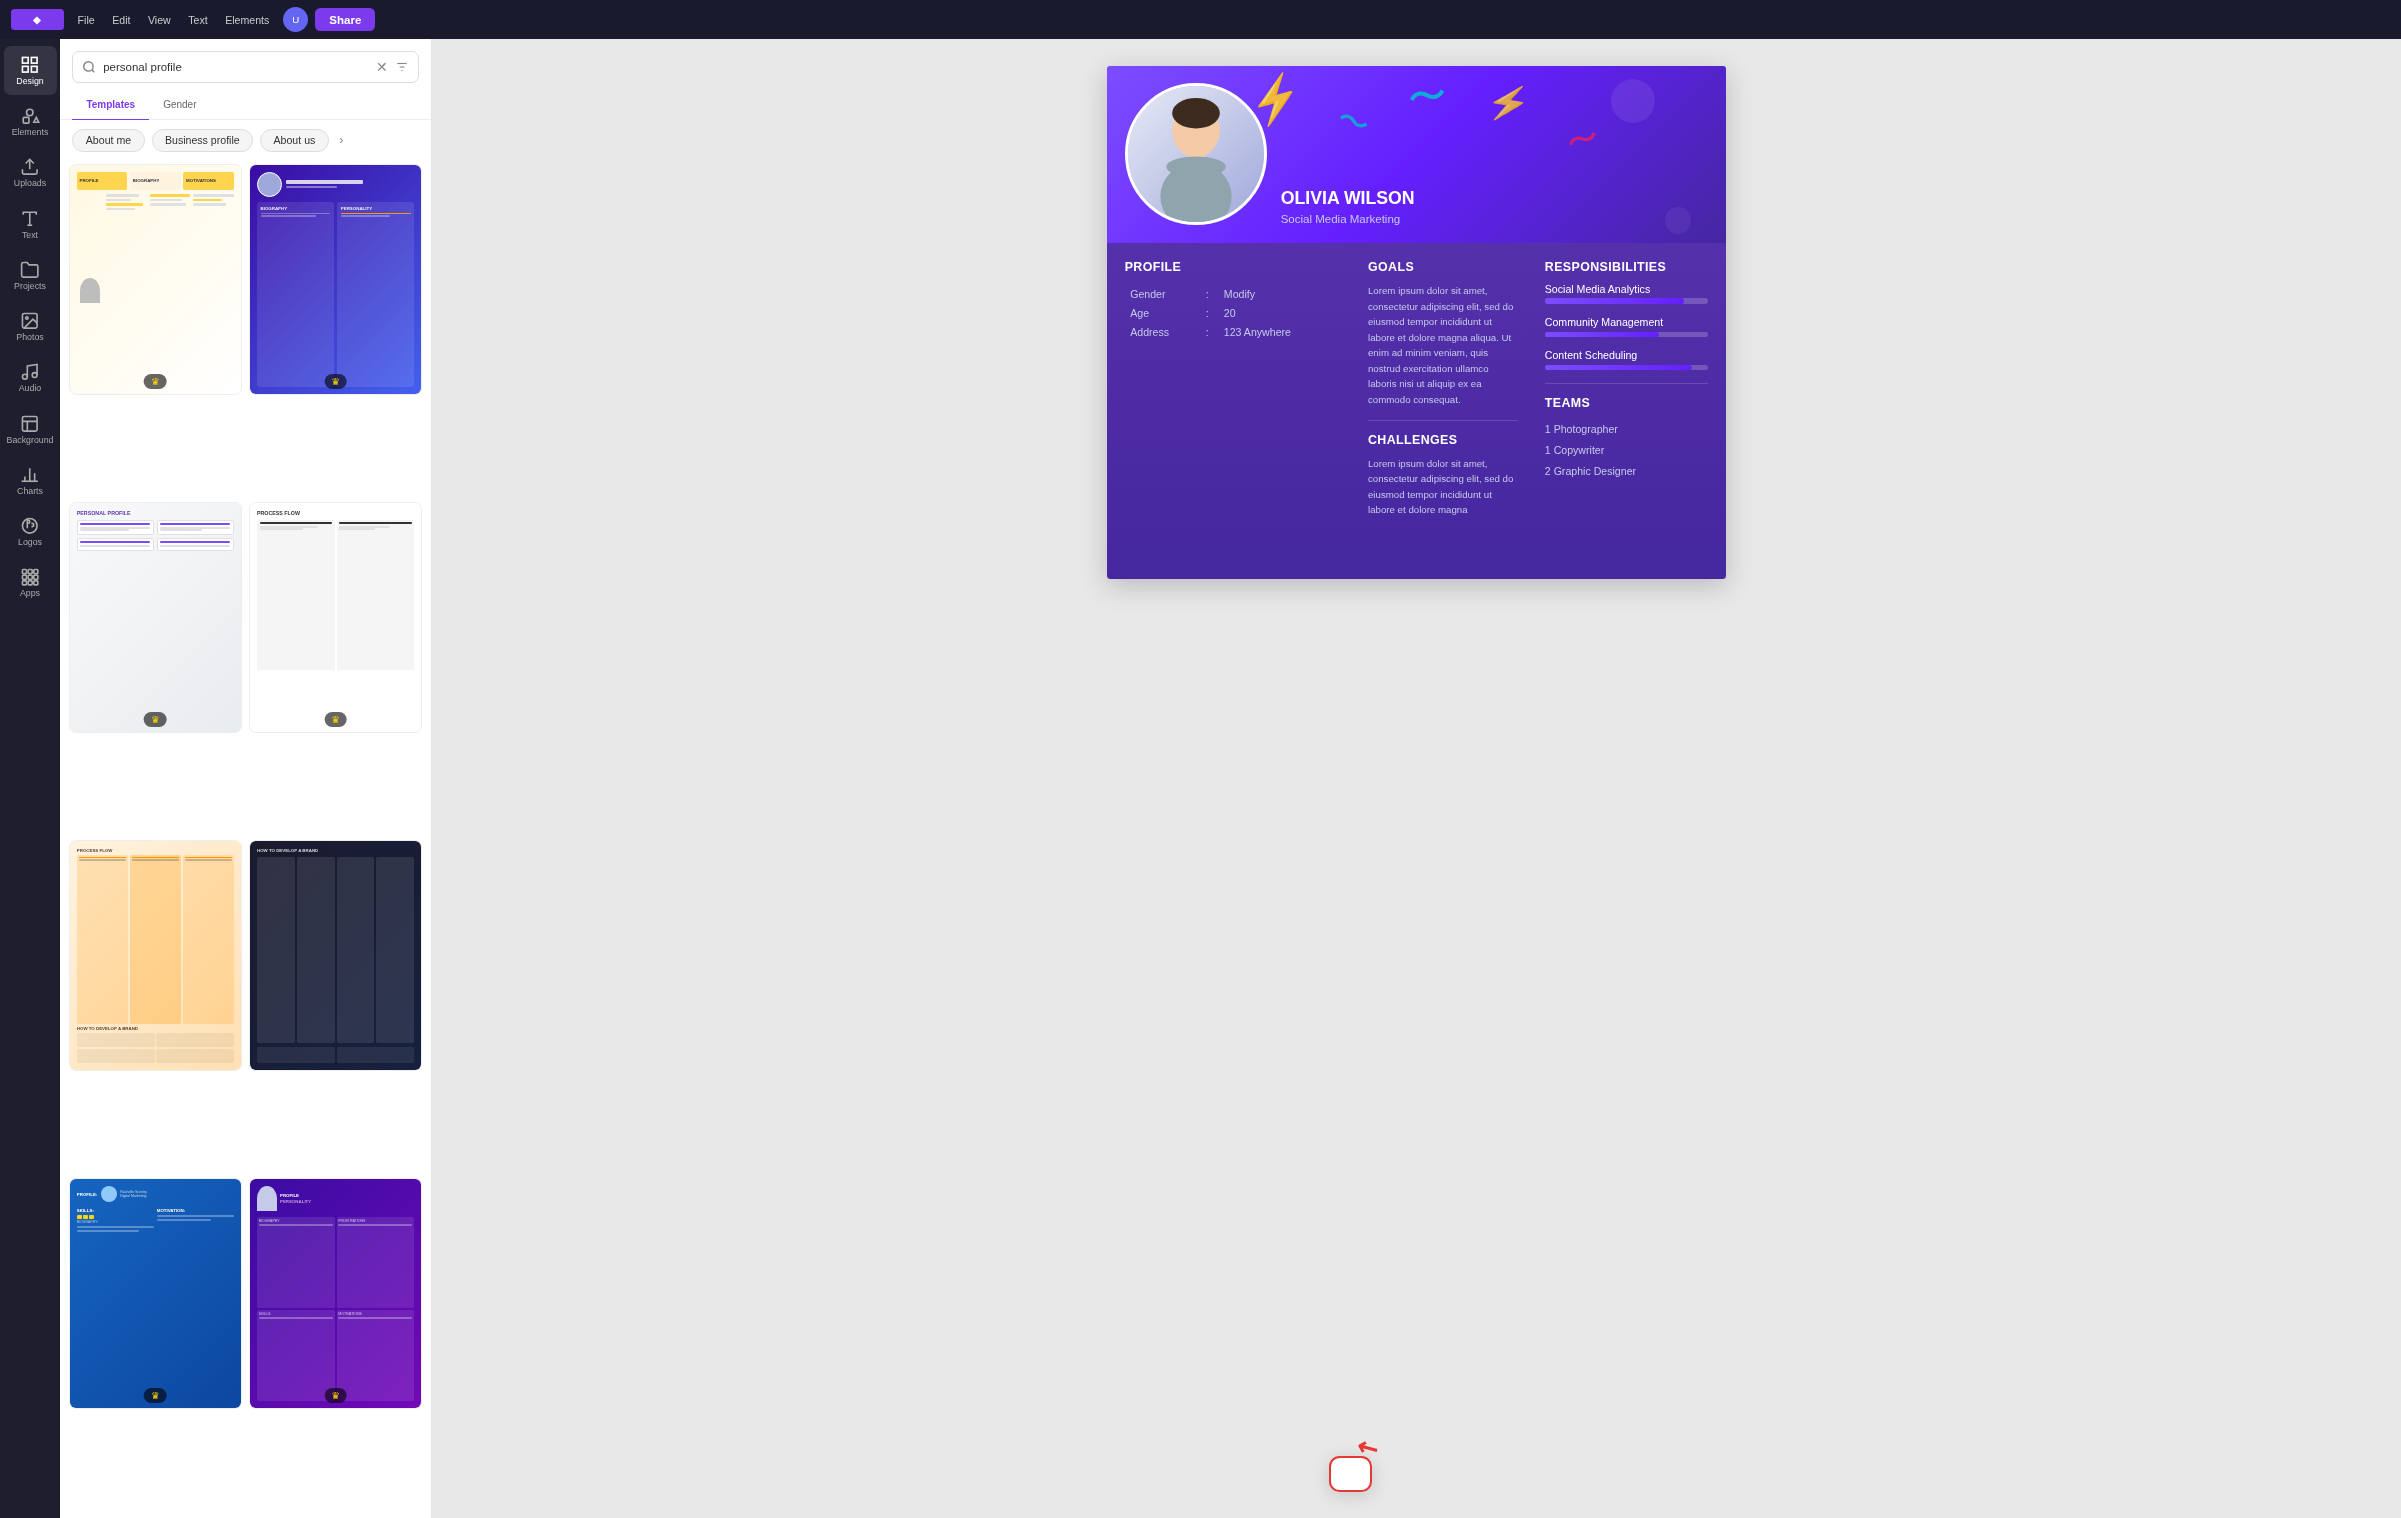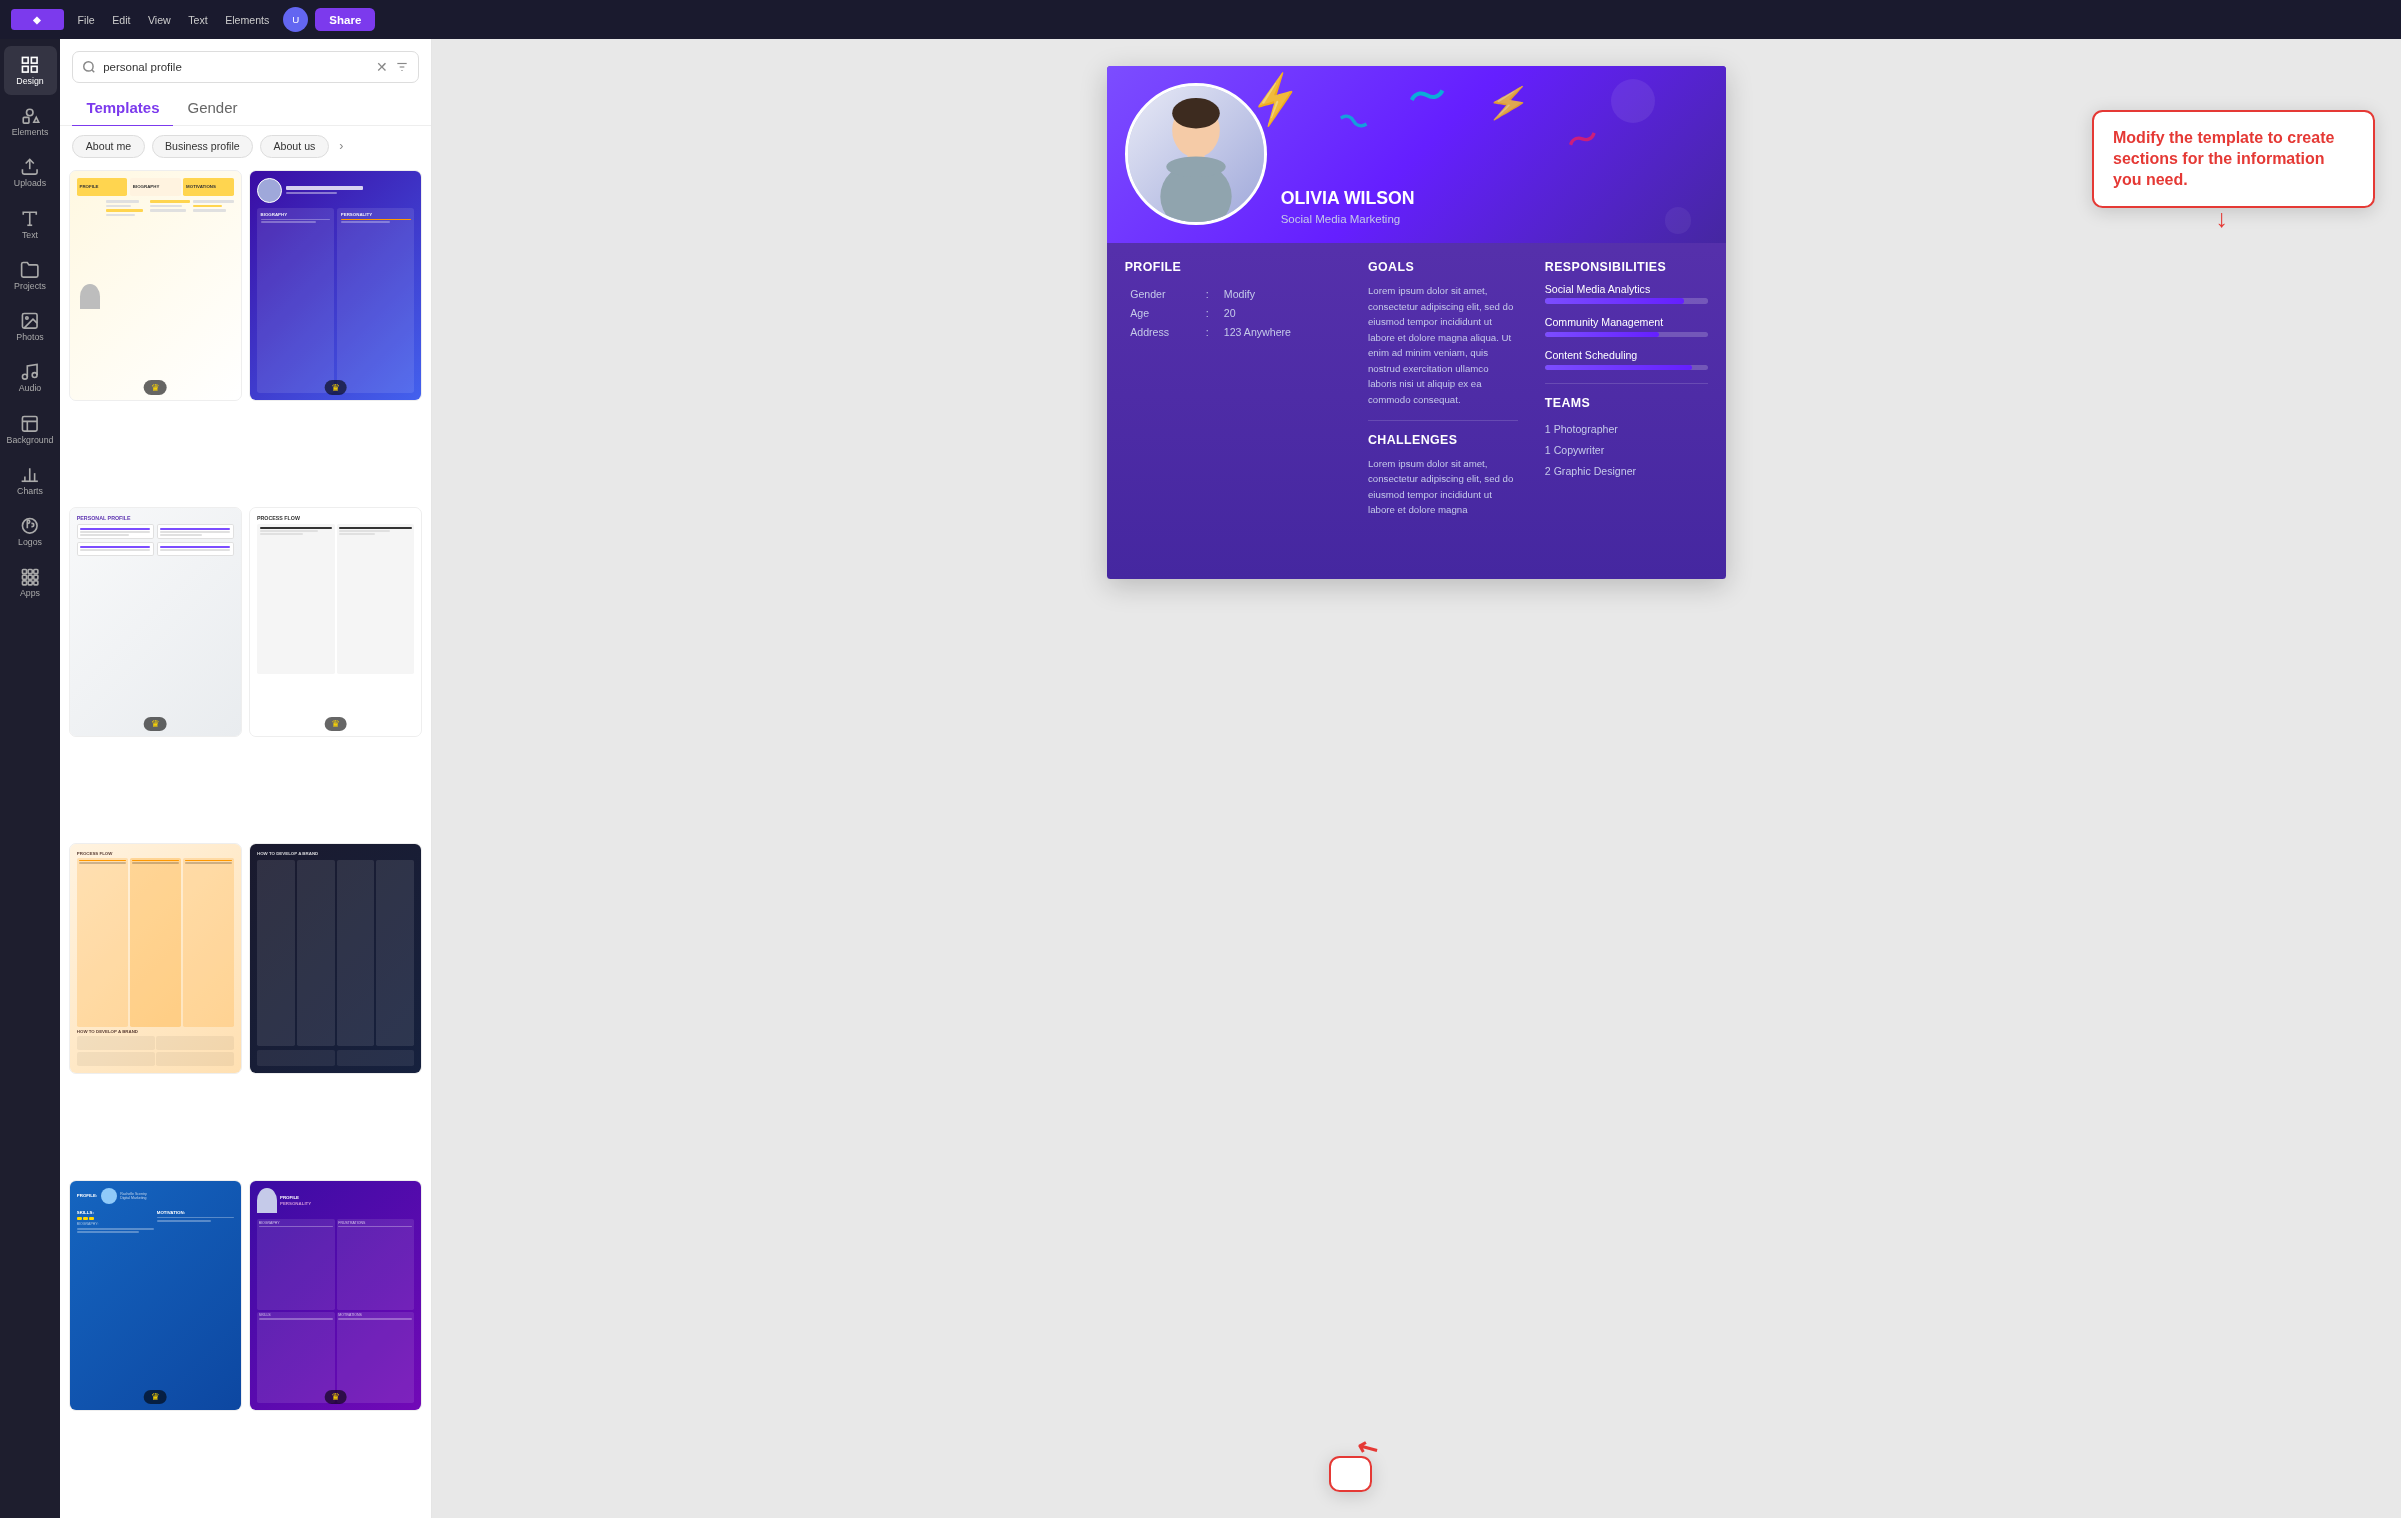--- a/index.html
+++ b/index.html
@@ -163,21 +163,21 @@
       display: flex;
       align-items: center;
     }
     .panel-tabs {
       display: flex;
       border-bottom: 0.9px solid #eee;
       padding: 0 12.4px;
     }
     .panel-tab {
       padding: 8.8px 14px;
-      font-size: 15px;
+      font-size: 10px;
       cursor: pointer;
       color: #666;
       border-bottom: 1.8px solid transparent;
       margin-bottom: -0.9px;
     }
     .panel-tab.active {
       color: #7c3aed;
       border-bottom-color: #7c3aed;
       font-weight: 600;
     }
@@ -886,25 +886,20 @@
           <div class="teams-list">
             <div>1 Photographer</div>
             <div>1 Copywriter</div>
             <div>2 Graphic Designer</div>
           </div>
         </div>
 
       </div>
     </div>
 
-    <div class="callout-top-right">
-      <div class="callout-text">Modify the template to create sections for the information you need.</div>
-
-      <div style="position:absolute;bottom:-26.5px;left:50%;transform:translateX(-17.7px);font-size:25px;color:#e53935;font-weight:bold;">↓</div>
-    </div>
 
     <div class="callout-bottom-center">
 
       <div style="position:absolute;top:-25px;left:26.5px;font-size:25px;color:#e53935;font-weight:bold;transform:rotate(-30deg);">↖</div>
     </div>
 
   </div>
 
 </div>
 

